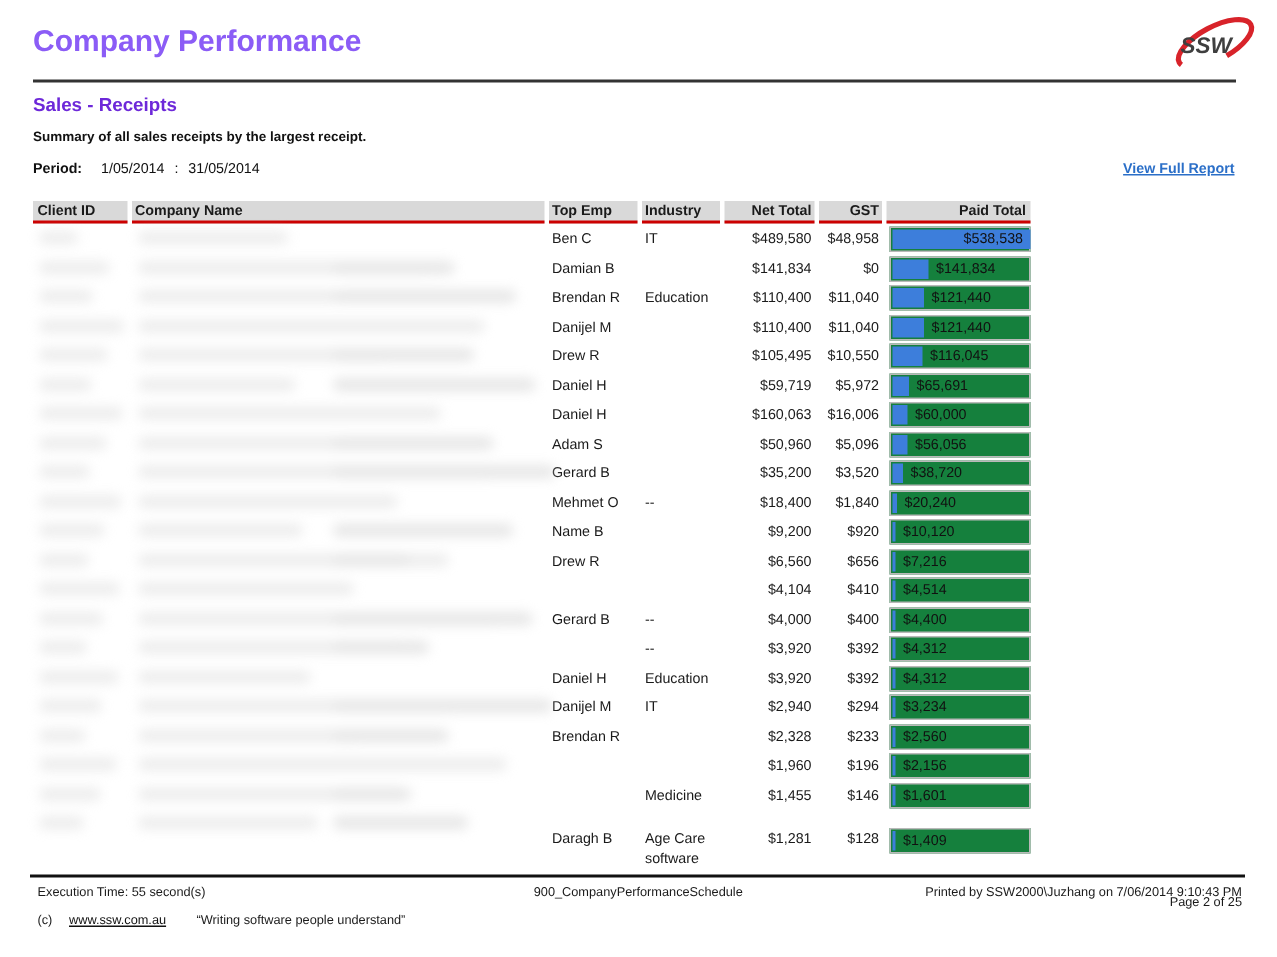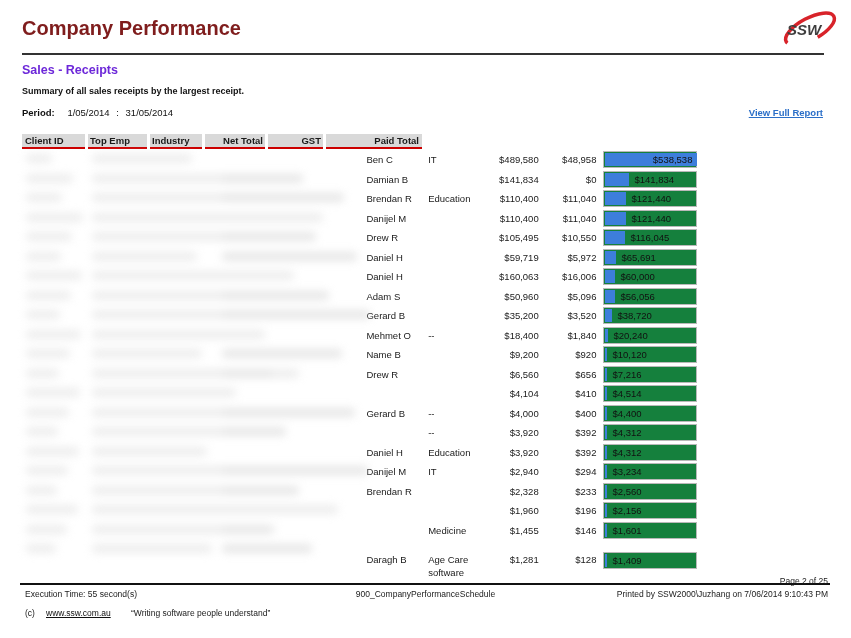--- a/index.html
+++ b/index.html
@@ -1,42 +1,42 @@
 <!DOCTYPE html>
 <html><head>
 <meta charset="utf-8">
 <style>
   html,body{margin:0;padding:0;}
   body{
     width:851px;height:638px;background:#ffffff;position:relative;
     font-family:"Liberation Sans",sans-serif;color:#1a1a1a;overflow:hidden;
   }
   
-  .page-title{position:absolute;left:22px;top:17px;font-size:20px;font-weight:bold;color:#7f1d1d;}
+  .page-title{position:absolute;left:22px;top:17px;font-size:20px;font-weight:bold;color:#8b5cf6;}
   .logo{position:absolute;left:776px;top:6px;width:66px;height:48px;}
   .title-rule{position:absolute;left:22px;top:53px;width:802px;height:2px;background:#333;}
   .section-title{position:absolute;left:22px;top:63px;font-size:12.5px;font-weight:bold;color:#6d28d9;}
   .summary-line{position:absolute;left:22px;top:86px;font-size:9px;font-weight:bold;color:#111;}
   .period-row{position:absolute;left:22px;top:107px;font-size:9.5px;color:#111;}
   .period-row .lbl{font-weight:bold;}
   .period-row .v{margin-left:10px;}
   .period-row .sep{margin:0 4px;}
   .view-link{position:absolute;right:28px;top:107px;font-size:9.5px;font-weight:bold;
     color:#2b6fc8;text-decoration:underline;cursor:pointer;}
   
   .tbl{position:absolute;left:22px;top:134px;width:675px;}
   .thead{display:flex;height:15px;}
   .th{box-sizing:border-box;background:#d9d9d9;border-bottom:2px solid #cc0000;
       font-size:9.5px;font-weight:bold;line-height:13px;white-space:nowrap;}
   .w-client{width:63px;margin-right:3px;padding-left:3px;}
   .w-company{width:275px;margin-right:3px;padding-left:2px;}
   .w-emp{width:59px;margin-right:3px;padding-left:2px;}
   .w-ind{width:52px;margin-right:3px;padding-left:2px;}
   .w-net{width:60px;margin-right:3px;text-align:right;padding-right:2px;}
-  .w-gst{width:55px;margin-right:3px;text-align:right;padding-right:2px;}
+  .w-gst{width:42px;margin-right:3px;text-align:right;padding-right:2px;}
   .w-paid{width:96px;text-align:right;padding-right:3px;}
   .tbody{margin-top:1px;}
   .trow{display:flex;height:19.5px;font-size:9.5px;}
   .trow.gap{margin-top:11px;height:30px;}
   .c{box-sizing:border-box;line-height:19.5px;white-space:nowrap;overflow:hidden;}
   .trow.gap .c{line-height:13px;padding-top:2px;white-space:normal;}
   .c-paid{position:relative;padding:0 !important;overflow:visible;}
   .paidbox{position:absolute;left:2px;top:1px;width:94px;height:17px;background:#15803d;
     border:1px solid #b9b9b9;box-sizing:border-box;}
   .bar{position:absolute;left:1px;top:1px;bottom:1px;background:#3d7edb;}
@@ -50,21 +50,21 @@
   .blrow span.dk{background:#d4d4d4;}
   
   .footer-rule{position:absolute;left:20px;top:583px;width:810px;height:2px;background:#111;}
   .f-exec{position:absolute;left:25px;top:589px;font-size:8.5px;}
   .f-name{position:absolute;left:0;top:589px;width:851px;text-align:center;font-size:8.5px;}
   .f-printed{position:absolute;right:23px;top:589px;font-size:8.5px;}
   .f-copy{position:absolute;left:25px;top:608px;font-size:8.5px;}
   .f-site{position:absolute;left:46px;top:608px;font-size:8.5px;text-decoration:underline;
     color:#111;cursor:pointer;}
   .f-quote{position:absolute;left:131px;top:608px;font-size:8.5px;}
-  .f-page{position:absolute;right:23px;top:576px;font-size:8.5px;}
+  .f-page{position:absolute;right:23px;top:596px;font-size:8.5px;}
 </style>
 </head>
 <body>
 
 <div class="page-title">Company Performance</div>
 
 <div class="logo">
   <svg width="66" height="48" viewBox="0 0 66 48">
     <ellipse cx="34" cy="23" rx="27" ry="11" fill="none" stroke="#d8232a" stroke-width="3.5" transform="rotate(-28 34 23)" stroke-dasharray="95 32" stroke-dashoffset="-60"></ellipse>
     <text x="11" y="29" font-size="15" font-weight="bold" font-style="italic" fill="#3f3f3f">SSW</text>
@@ -81,20 +81,21 @@
   <span class="v">1/05/2014</span>
   <span class="sep">:</span>
   <span>31/05/2014</span>
 </div>
 
 <a class="view-link">View Full Report</a>
 
 <div class="tbl">
   <div class="thead">
     <div class="th w-client">Client ID</div>
+    <div class="th w-company">Company Name</div>
     <div class="th w-emp">Top Emp</div>
     <div class="th w-ind">Industry</div>
     <div class="th w-net">Net Total</div>
     <div class="th w-gst">GST</div>
     <div class="th w-paid">Paid Total</div>
   </div>
   <div class="tbody">
       <div class="trow">
     <div class="c w-client"></div>
     <div class="c w-company"></div>

